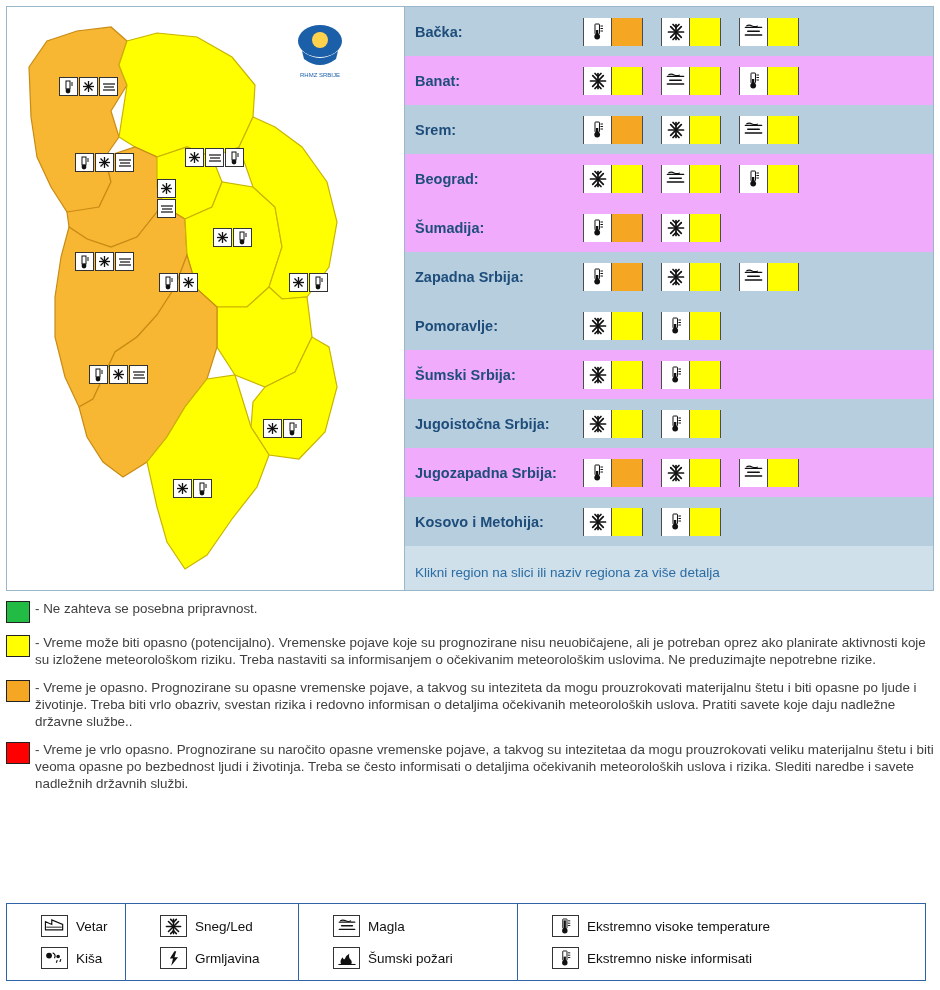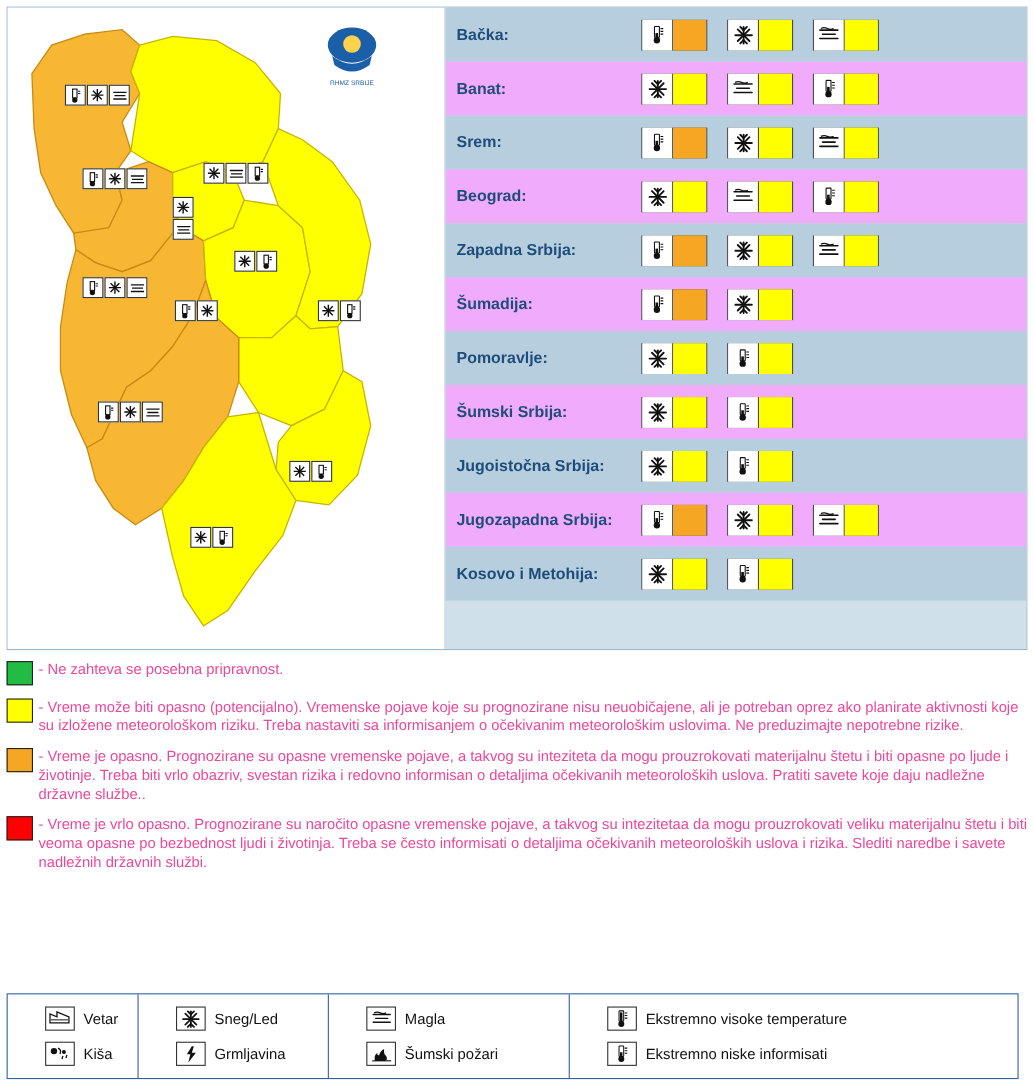--- a/index.html
+++ b/index.html
@@ -116,21 +116,21 @@
   }
   .swatch {
     width: 24px; height: 22px;
     border: 1px solid #222;
     flex: 0 0 auto;
     margin-right: 5px;
     margin-top: 1px;
   }
   .legend-text {
     font-size: 13.4px;
-    color: #ec4899;
+    color: #404040;
     line-height: 17px;
   }
 
   
   .symbols {
     position: absolute;
     left: 6px; top: 903px;
     width: 920px; height: 78px;
     border: 1px solid #2e63a5;
     display: flex;
@@ -657,22 +657,22 @@
                     <line x1="9.5" y1="3" x2="12" y2="3" stroke="#111"></line>
                     <line x1="9.5" y1="5.5" x2="12" y2="5.5" stroke="#111"></line>
                     <line x1="9.5" y1="8" x2="12" y2="8" stroke="#111"></line>
                     <rect x="4.9" y="7" width="2.4" height="5" fill="#111"></rect>
                   </svg>
                 </div>
                 <div class="warn-col" style="background: rgb(255, 255, 0);"></div>
               </div>
             </div>
           </div>
-          <div class="row alt">
-            <div class="row-label">Zapadna Srbija:</div>
+          <div class="row plain">
+            <div class="row-label">Šumadija:</div>
             <div class="row-icons">
               <div class="warn">
                 <div class="warn-ico">
                   <svg width="12.959999999999999" height="18" viewBox="0 0 13 18">
                     <rect x="4" y="1" width="4.5" height="10" rx="0.5" fill="none" stroke="#111"></rect>
                     <circle cx="6.2" cy="13.6" r="2.9" fill="#111"></circle>
                     <line x1="9.5" y1="3" x2="12" y2="3" stroke="#111"></line>
                     <line x1="9.5" y1="5.5" x2="12" y2="5.5" stroke="#111"></line>
                     <line x1="9.5" y1="8" x2="12" y2="8" stroke="#111"></line>
                     <rect x="4.9" y="7" width="2.4" height="5" fill="#111"></rect>
@@ -690,37 +690,24 @@
                       <line x1="14.3" y1="3.7" x2="3.7" y2="14.3"></line>
                       <line x1="6" y1="1.5" x2="9" y2="4.5"></line>
                       <line x1="12" y1="1.5" x2="9" y2="4.5"></line>
                       <line x1="6" y1="16.5" x2="9" y2="13.5"></line>
                       <line x1="12" y1="16.5" x2="9" y2="13.5"></line>
                     </g>
                   </svg>
                 </div>
                 <div class="warn-col" style="background: rgb(255, 255, 0);"></div>
               </div>
-              <div class="warn">
-                <div class="warn-ico">
-                  <svg width="21" height="14.4" viewBox="0 0 21 15">
-                    <g stroke="#111" stroke-width="1.5" stroke-linecap="round">
-                      <line x1="2" y1="3.5" x2="19" y2="3.5"></line>
-                      <line x1="4.5" y1="7.5" x2="16.5" y2="7.5"></line>
-                      <line x1="2" y1="11.5" x2="19" y2="11.5"></line>
-                    </g>
-                    <path d="M3,2 q3,-1.5 6,0 q3,1.5 6,0" fill="none" stroke="#111" stroke-width="1.2"></path>
-                  </svg>
-                </div>
-                <div class="warn-col" style="background: rgb(255, 255, 0);"></div>
-              </div>
-            </div>
-          </div>
-          <div class="row plain">
-            <div class="row-label">Šumadija:</div>
+            </div>
+          </div>
+          <div class="row alt">
+            <div class="row-label">Zapadna Srbija:</div>
             <div class="row-icons">
               <div class="warn">
                 <div class="warn-ico">
                   <svg width="12.959999999999999" height="18" viewBox="0 0 13 18">
                     <rect x="4" y="1" width="4.5" height="10" rx="0.5" fill="none" stroke="#111"></rect>
                     <circle cx="6.2" cy="13.6" r="2.9" fill="#111"></circle>
                     <line x1="9.5" y1="3" x2="12" y2="3" stroke="#111"></line>
                     <line x1="9.5" y1="5.5" x2="12" y2="5.5" stroke="#111"></line>
                     <line x1="9.5" y1="8" x2="12" y2="8" stroke="#111"></line>
                     <rect x="4.9" y="7" width="2.4" height="5" fill="#111"></rect>
@@ -738,20 +725,33 @@
                       <line x1="14.3" y1="3.7" x2="3.7" y2="14.3"></line>
                       <line x1="6" y1="1.5" x2="9" y2="4.5"></line>
                       <line x1="12" y1="1.5" x2="9" y2="4.5"></line>
                       <line x1="6" y1="16.5" x2="9" y2="13.5"></line>
                       <line x1="12" y1="16.5" x2="9" y2="13.5"></line>
                     </g>
                   </svg>
                 </div>
                 <div class="warn-col" style="background: rgb(255, 255, 0);"></div>
               </div>
+              <div class="warn">
+                <div class="warn-ico">
+                  <svg width="21" height="14.4" viewBox="0 0 21 15">
+                    <g stroke="#111" stroke-width="1.5" stroke-linecap="round">
+                      <line x1="2" y1="3.5" x2="19" y2="3.5"></line>
+                      <line x1="4.5" y1="7.5" x2="16.5" y2="7.5"></line>
+                      <line x1="2" y1="11.5" x2="19" y2="11.5"></line>
+                    </g>
+                    <path d="M3,2 q3,-1.5 6,0 q3,1.5 6,0" fill="none" stroke="#111" stroke-width="1.2"></path>
+                  </svg>
+                </div>
+                <div class="warn-col" style="background: rgb(255, 255, 0);"></div>
+              </div>
             </div>
           </div>
           <div class="row alt">
             <div class="row-label">Pomoravlje:</div>
             <div class="row-icons">
               <div class="warn">
                 <div class="warn-ico">
                   <svg width="18" height="18" viewBox="0 0 18 18">
                     <g stroke="#111" stroke-width="1.7" stroke-linecap="round">
                       <line x1="9" y1="1.5" x2="9" y2="16.5"></line>
@@ -929,20 +929,21 @@
                     <line x1="9.5" y1="5.5" x2="12" y2="5.5" stroke="#111"></line>
                     <line x1="9.5" y1="8" x2="12" y2="8" stroke="#111"></line>
                     <rect x="4.9" y="7" width="2.4" height="5" fill="#111"></rect>
                   </svg>
                 </div>
                 <div class="warn-col" style="background: rgb(255, 255, 0);"></div>
               </div>
             </div>
           </div>
         </div>
+      <div class="table-note">Klikni region na slici ili naziv regiona za više detalja</div>
     </div>
   </div>
 
   <div class="legend">
     <div id="legend-host">
         <div class="legend-block">
           <div class="swatch" style="background: rgb(34, 187, 68);"></div>
           <div class="legend-text">- Ne zahteva se posebna pripravnost.</div>
         </div>
         <div class="legend-block">

